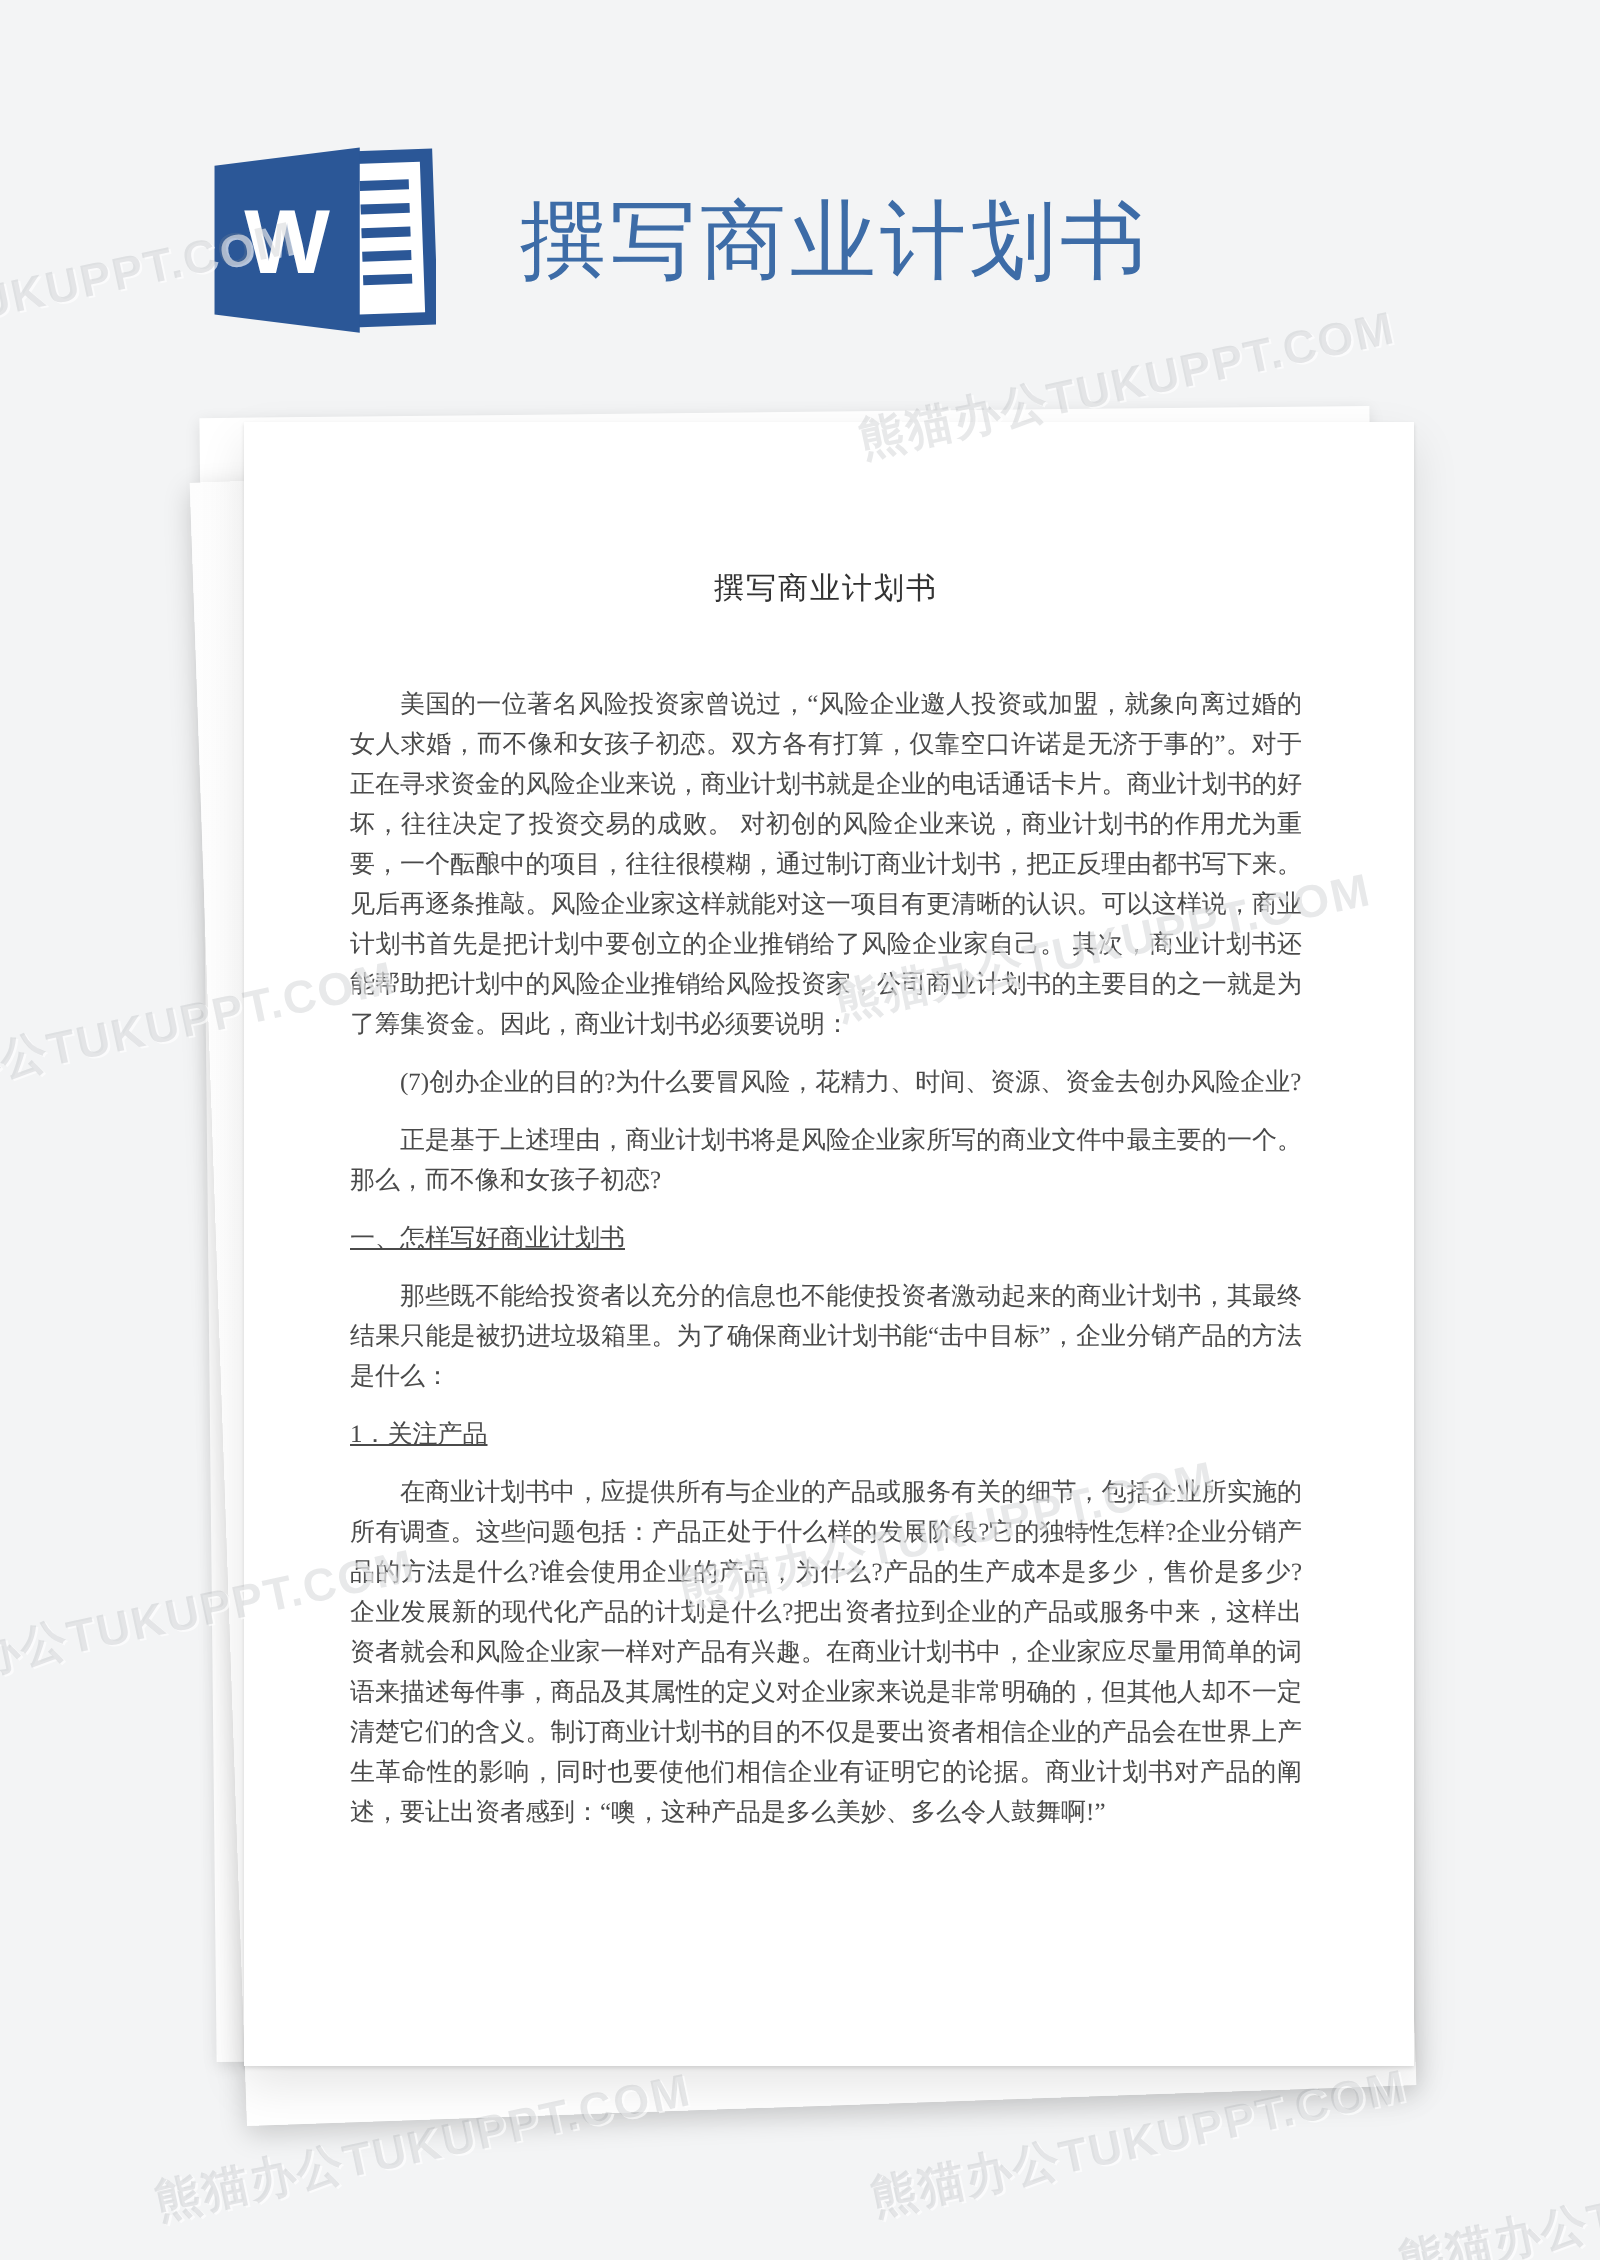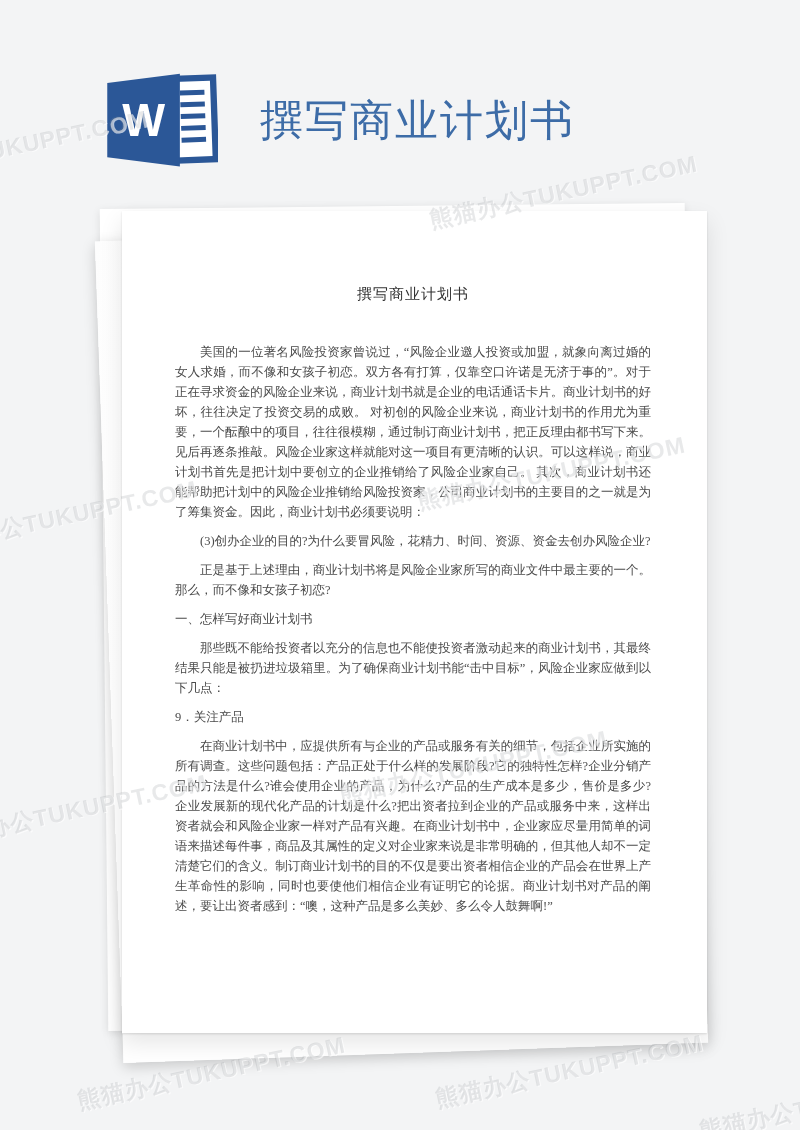--- a/index.html
+++ b/index.html
@@ -44,21 +44,21 @@
     color:#4a4a4a;
   }
   .doc-title{
     text-align:center;font-size:15px;color:#333333;letter-spacing:1px;
     margin:0 0 38px 0;font-weight:500;
   }
   .doc-body{font-size:12.5px;line-height:20px;text-align:justify;}
   .doc-body p{margin:9px 0;}
   .doc-body p:first-child{margin-top:0;}
   .doc-body p.body{text-indent:2em;}
-  .doc-body p.heading{text-indent:0;}
+  .doc-body p.heading{text-indent:0;text-decoration:underline;}
   
   .wm{
     position:absolute;z-index:10;white-space:nowrap;pointer-events:none;
     font-family:"Liberation Sans",sans-serif;font-weight:bold;
     font-size:23px;letter-spacing:1px;
     color:rgba(140,143,150,0.20);
     text-shadow:1px 1px 0 rgba(255,255,255,0.65);
     transform:rotate(-12deg);transform-origin:left center;
   }
 </style>
@@ -85,25 +85,25 @@
   <div class="header-title">撰写商业计划书</div>
 </div>
 
 <div class="sheet sheet-3"></div>
 <div class="sheet sheet-2"></div>
 <div class="sheet sheet-1">
   <div class="doc-inner">
     <div class="doc-title">撰写商业计划书</div>
     <div class="doc-body">
         <p class="body">美国的一位著名风险投资家曾说过，“风险企业邀人投资或加盟，就象向离过婚的女人求婚，而不像和女孩子初恋。双方各有打算，仅靠空口许诺是无济于事的”。对于正在寻求资金的风险企业来说，商业计划书就是企业的电话通话卡片。商业计划书的好坏，往往决定了投资交易的成败。 对初创的风险企业来说，商业计划书的作用尤为重要，一个酝酿中的项目，往往很模糊，通过制订商业计划书，把正反理由都书写下来。见后再逐条推敲。风险企业家这样就能对这一项目有更清晰的认识。可以这样说，商业计划书首先是把计划中要创立的企业推销给了风险企业家自己。 其次，商业计划书还能帮助把计划中的风险企业推销给风险投资家，公司商业计划书的主要目的之一就是为了筹集资金。因此，商业计划书必须要说明：</p>
-        <p class="body">(3)创办企业的目的?为什么要冒风险，花精力、时间、资源、资金去创办风险企业?</p>
+        <p class="body">(7)创办企业的目的?为什么要冒风险，花精力、时间、资源、资金去创办风险企业?</p>
         <p class="body">正是基于上述理由，商业计划书将是风险企业家所写的商业文件中最主要的一个。那么，而不像和女孩子初恋?</p>
         <p class="heading">一、怎样写好商业计划书</p>
-        <p class="body">那些既不能给投资者以充分的信息也不能使投资者激动起来的商业计划书，其最终结果只能是被扔进垃圾箱里。为了确保商业计划书能“击中目标”，风险企业家应做到以下几点：</p>
-        <p class="heading">9．关注产品</p>
+        <p class="body">那些既不能给投资者以充分的信息也不能使投资者激动起来的商业计划书，其最终结果只能是被扔进垃圾箱里。为了确保商业计划书能“击中目标”，企业分销产品的方法是什么：</p>
+        <p class="heading">1．关注产品</p>
         <p class="body">在商业计划书中，应提供所有与企业的产品或服务有关的细节，包括企业所实施的所有调查。这些问题包括：产品正处于什么样的发展阶段?它的独特性怎样?企业分销产品的方法是什么?谁会使用企业的产品，为什么?产品的生产成本是多少，售价是多少?企业发展新的现代化产品的计划是什么?把出资者拉到企业的产品或服务中来，这样出资者就会和风险企业家一样对产品有兴趣。在商业计划书中，企业家应尽量用简单的词语来描述每件事，商品及其属性的定义对企业家来说是非常明确的，但其他人却不一定清楚它们的含义。制订商业计划书的目的不仅是要出资者相信企业的产品会在世界上产生革命性的影响，同时也要使他们相信企业有证明它的论据。商业计划书对产品的阐述，要让出资者感到：“噢，这种产品是多么美妙、多么令人鼓舞啊!”</p>
       </div>
   </div>
 </div>
 
 <div class="wm" style="left:-120px;top:160px">熊猫办公TUKUPPT.COM</div>
 <div class="wm" style="left:430px;top:205px">熊猫办公TUKUPPT.COM</div>
 <div class="wm" style="left:-70px;top:530px">熊猫办公TUKUPPT.COM</div>
 <div class="wm" style="left:418px;top:486px">熊猫办公TUKUPPT.COM</div>
 <div class="wm" style="left:-60px;top:824px">熊猫办公TUKUPPT.COM</div>

